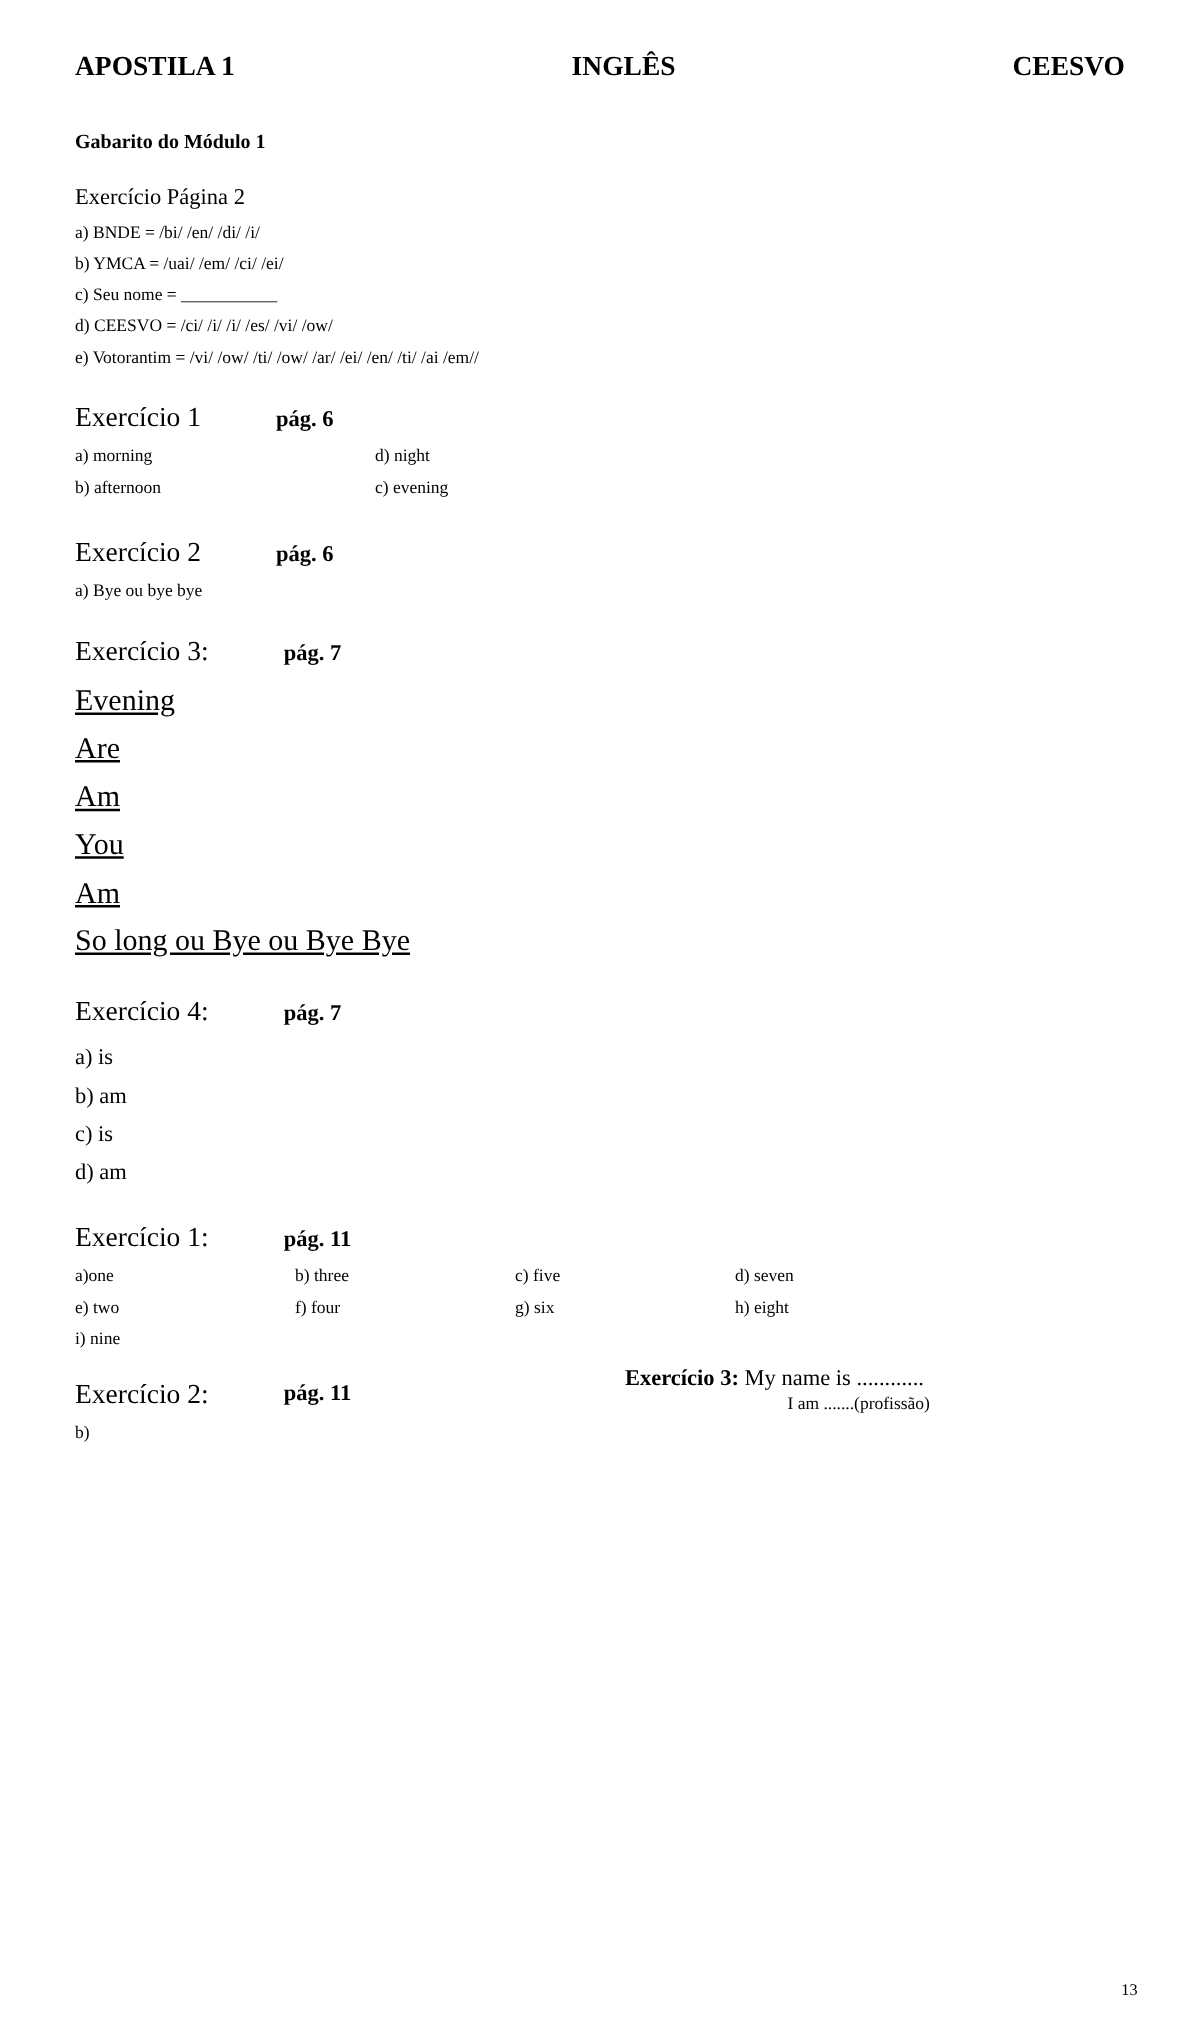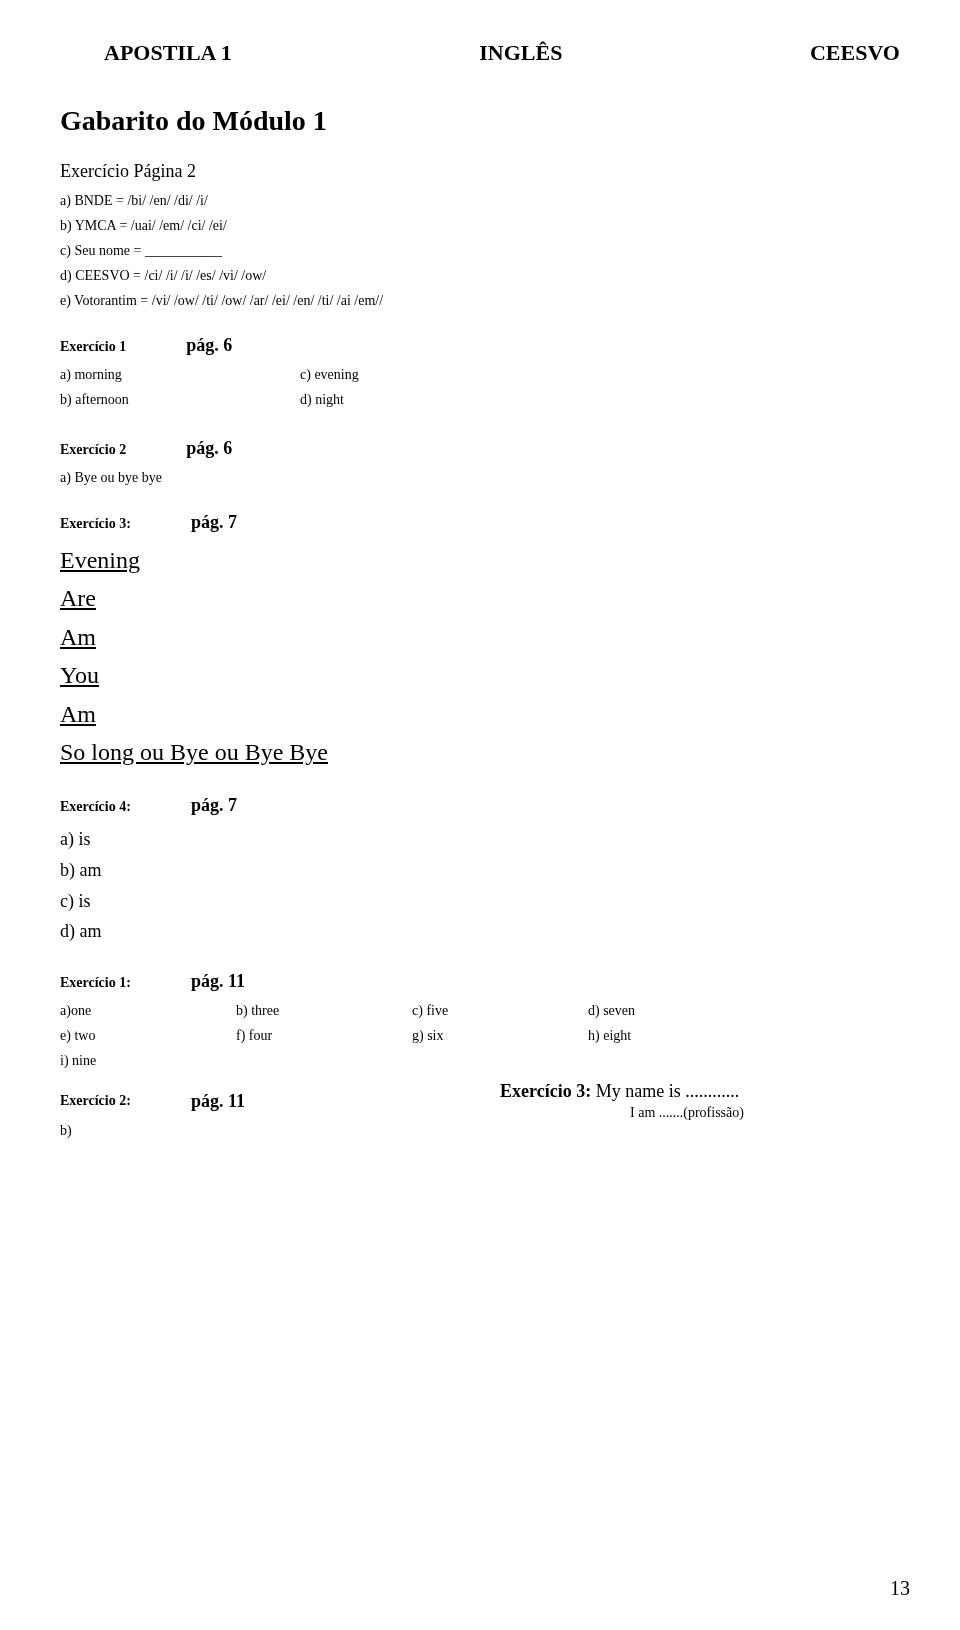--- a/index.html
+++ b/index.html
@@ -23,51 +23,50 @@
       display: flex;
       justify-content: space-between;
       align-items: flex-start;
       margin-bottom: 30px;
       border-bottom: none;
     }
 
     .header-left {
       font-size: 22px;
       font-weight: bold;
-      margin-left: 44px;
     }
 
     .header-center {
       font-size: 22px;
       font-weight: bold;
       text-align: right;
     }
 
     .header-right {
       font-size: 22px;
       font-weight: bold;
     }
 
     .section-title {
-      font-size: 28px;
+      font-size: 16px;
       font-weight: bold;
       margin-top: 39px;
       margin-bottom: 10px;
     }
 
     .exercise-title {
       font-size: 18px;
       font-weight: normal;
       margin-top: 24px;
       margin-bottom: 8px;
     }
 
     .exercise-title-inline {
-      font-size: 14px;
-      font-weight: bold;
+      font-size: 22px;
+      font-weight: normal;
     }
 
     .exercise-page-inline {
       font-size: 18px;
       font-weight: bold;
     }
 
     .content-line {
       font-size: 14px;
       margin-bottom: 4px;
@@ -94,21 +93,21 @@
     .four-column {
       display: grid;
       grid-template-columns: 160px 160px 160px 160px;
       gap: 16px;
     }
 
     .page-number {
       position: absolute;
       bottom: 30px;
       right: 50px;
-      font-size: 20px;
+      font-size: 13px;
     }
 
     .exercicio-3-item {
       text-decoration: underline;
       font-size: 24px;
       line-height: 1.6;
     }
 
     .ex4-item {
       font-size: 18px;
@@ -164,22 +163,22 @@
   <span class="exercise-title-inline">Exercício 1</span>
   <span class="exercise-page-inline">pág. 6</span>
 </div>
 
 <div class="two-column">
   <div class="col-left">
     <div class="content-line">a) morning</div>
     <div class="content-line">b) afternoon</div>
   </div>
   <div class="col-right">
+    <div class="content-line">d) night</div>
     <div class="content-line">c) evening</div>
-    <div class="content-line">d) night</div>
   </div>
 </div>
 
 <div class="ex-header-row">
   <span class="exercise-title-inline">Exercício 2</span>
   <span class="exercise-page-inline">pág. 6</span>
 </div>
 
 <div class="content-block">
   <div class="content-line">a) Bye ou bye bye</div>

